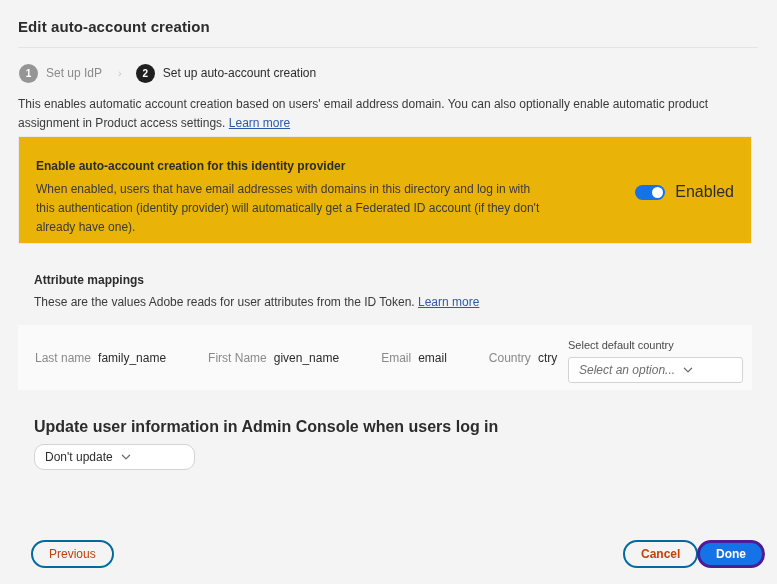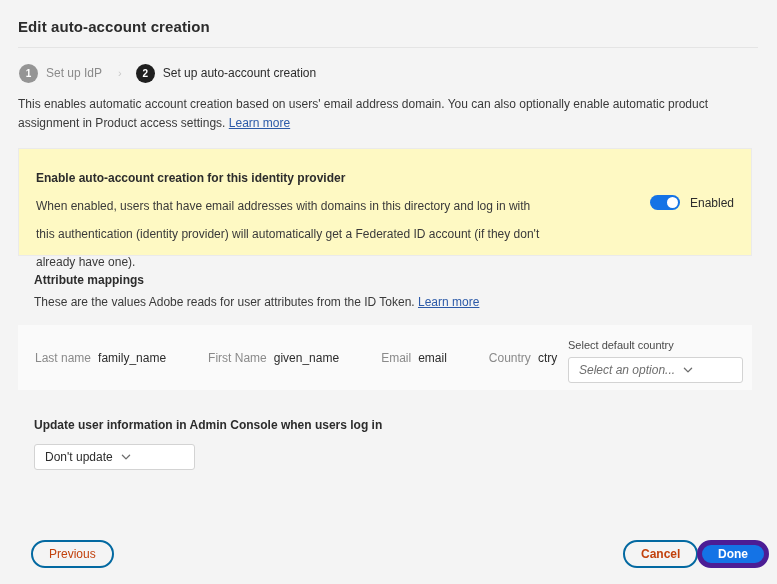--- a/index.html
+++ b/index.html
@@ -96,24 +96,24 @@
   }
   a.link {
     color: #2c5aa8;
     text-decoration: underline;
   }
 
   
   .enable-card {
     position: absolute;
     left: 18px;
-    top: 148px;
+    top: 136px;
     width: 734px;
     height: 108px;
-    background: #fef9c3;
+    background: #eab308;
     border: 1px solid #eaeaea;
     box-sizing: border-box;
   }
   .enable-card-inner {
     position: relative;
     height: 100%;
   }
   .enable-title {
     position: absolute;
     left: 17px;
@@ -121,21 +121,21 @@
     font-size: 12px;
     font-weight: bold;
     color: #2c2c2c;
   }
   .enable-desc {
     position: absolute;
     left: 17px;
     top: 43px;
     width: 510px;
     font-size: 12px;
-    line-height: 28px;
+    line-height: 19px;
     color: #3a3a3a;
   }
   .toggle-wrap {
     position: absolute;
     right: 17px;
     top: 46px;
     display: flex;
     align-items: center;
   }
   .toggle {
@@ -150,21 +150,21 @@
     position: absolute;
     width: 11px;
     height: 11px;
     border-radius: 50%;
     background: #ffffff;
     top: 2px;
     right: 2px;
   }
   .toggle-label {
     margin-left: 10px;
-    font-size: 12px;
+    font-size: 16px;
     color: #2c2c2c;
   }
 
   
   .attr-heading {
     position: absolute;
     left: 34px;
     top: 273px;
     font-size: 12px;
     font-weight: bold;
@@ -244,30 +244,31 @@
     flex: none;
     margin-left: 8px;
   }
   .chev svg { display: block; }
 
   
   .update-heading {
     position: absolute;
     left: 34px;
     top: 418px;
-    font-size: 12px;
+    font-size: 16px;
     font-weight: bold;
     color: #2c2c2c;
   }
   .update-select {
     position: absolute;
     left: 34px;
     top: 444px;
     width: 161px;
     height: 26px;
+    border-radius: 10px;
   }
 
   
   .btn {
     box-sizing: border-box;
     height: 28px;
     border-radius: 14px;
     display: inline-flex;
     align-items: center;
     justify-content: center;
@@ -276,21 +277,21 @@
     padding: 0 16px;
     white-space: nowrap;
   }
   .btn-outline {
     background: transparent;
     border: 2px solid #0369a1;
     color: #c2410c;
   }
   .btn-primary {
     background: #1473e6;
-    border: 5px solid #4c1d95;
+    border: 3px solid #4c1d95;
     color: #ffffff;
     font-weight: bold;
   }
   .btn-previous {
     position: absolute;
     left: 31px;
     top: 540px;
   }
   .btn-cancel {
     position: absolute;

